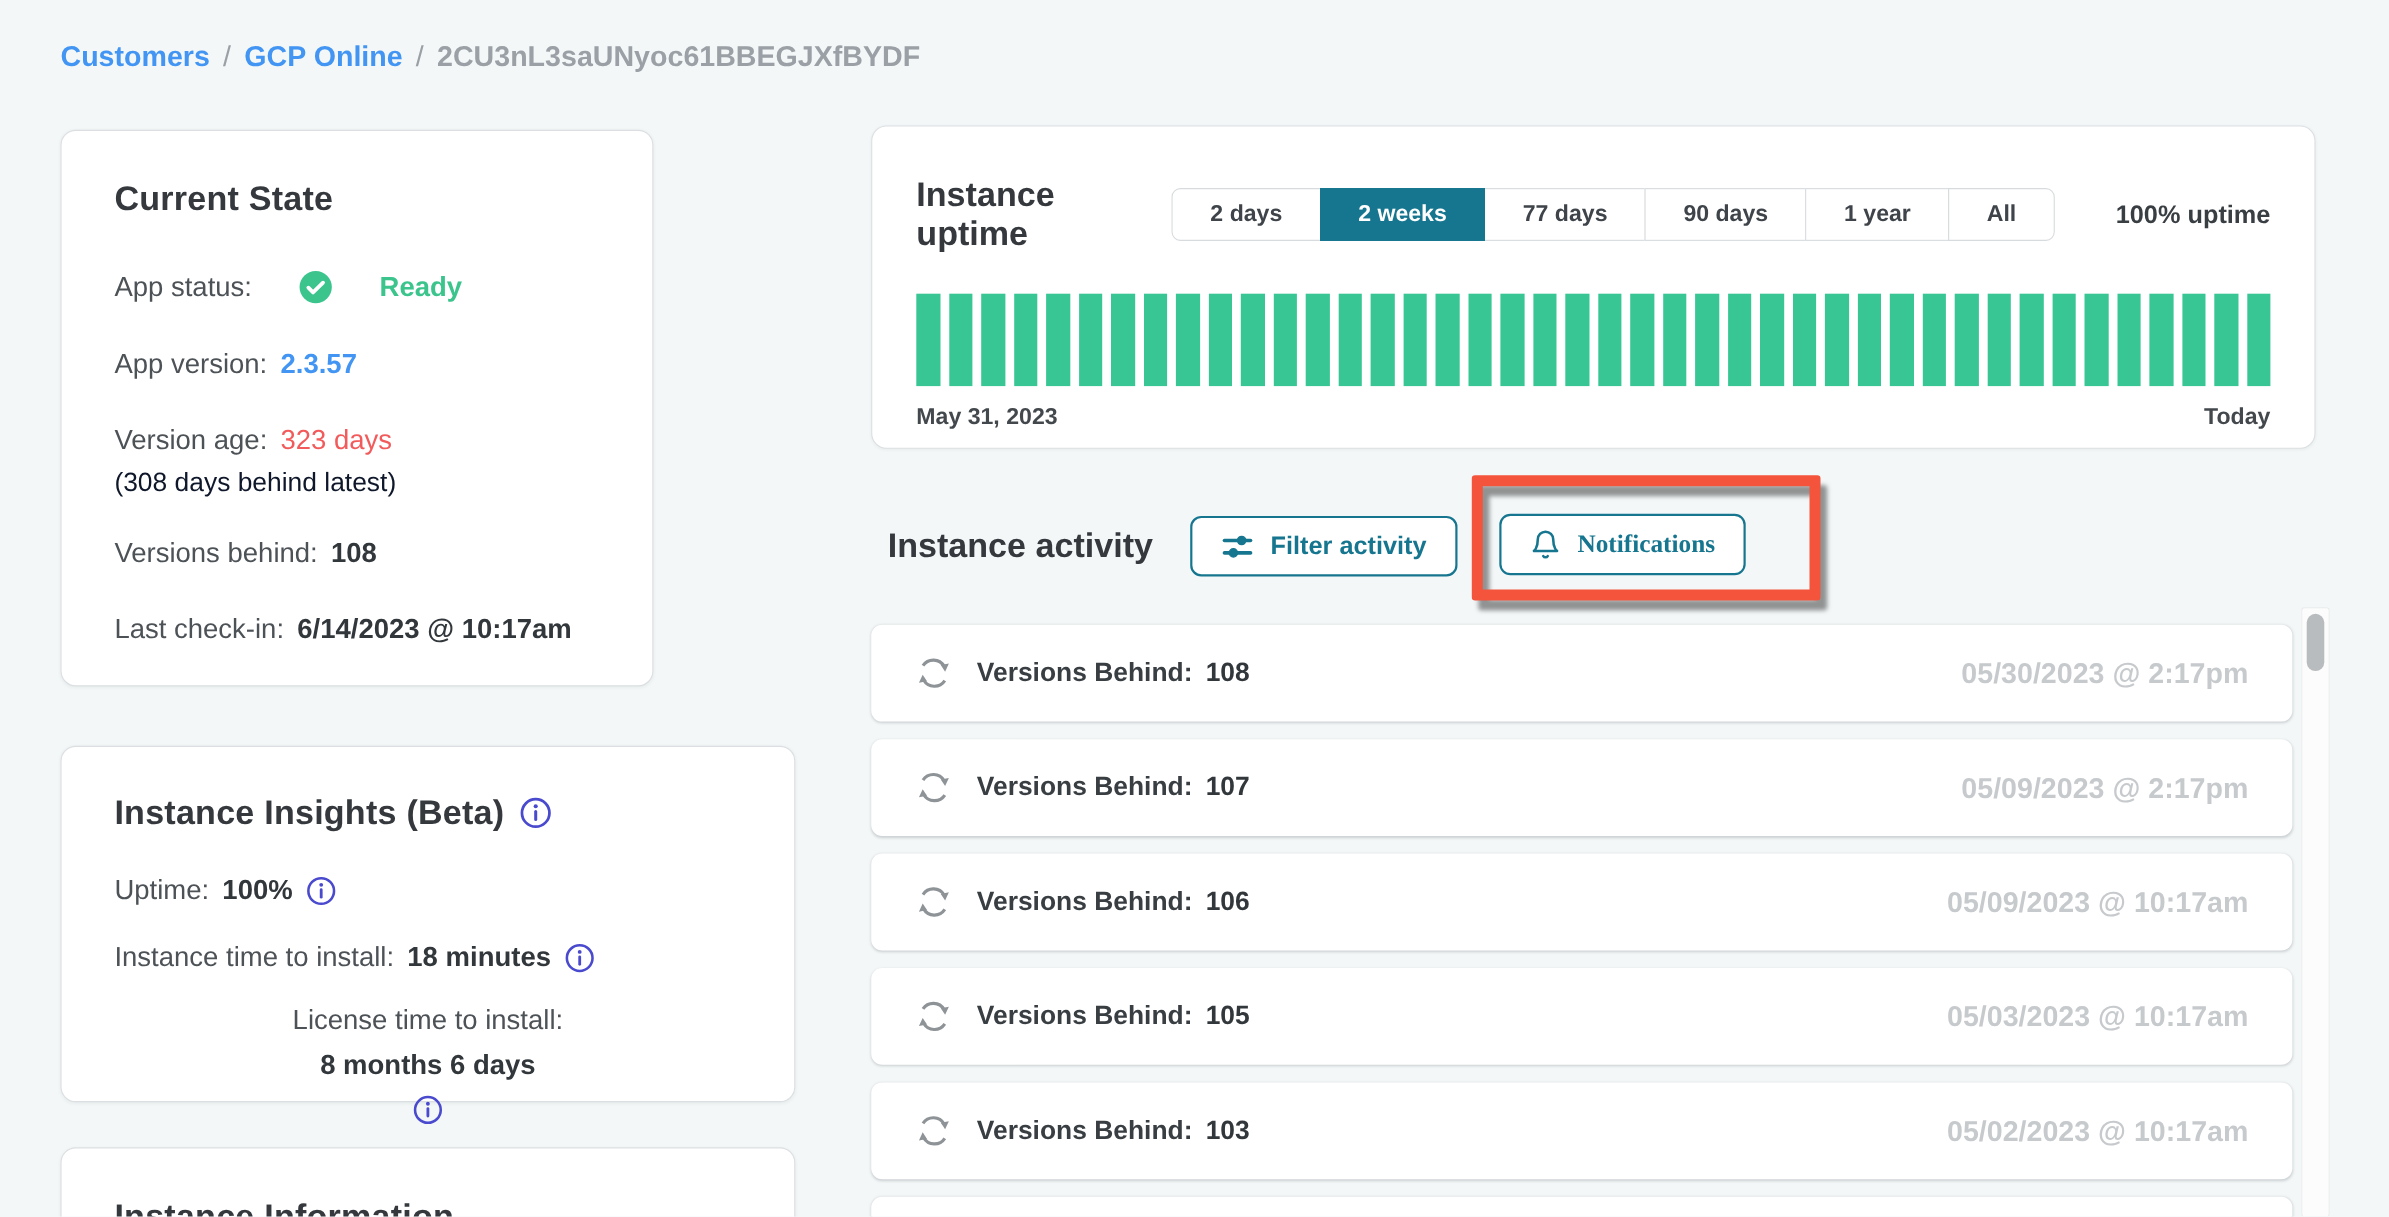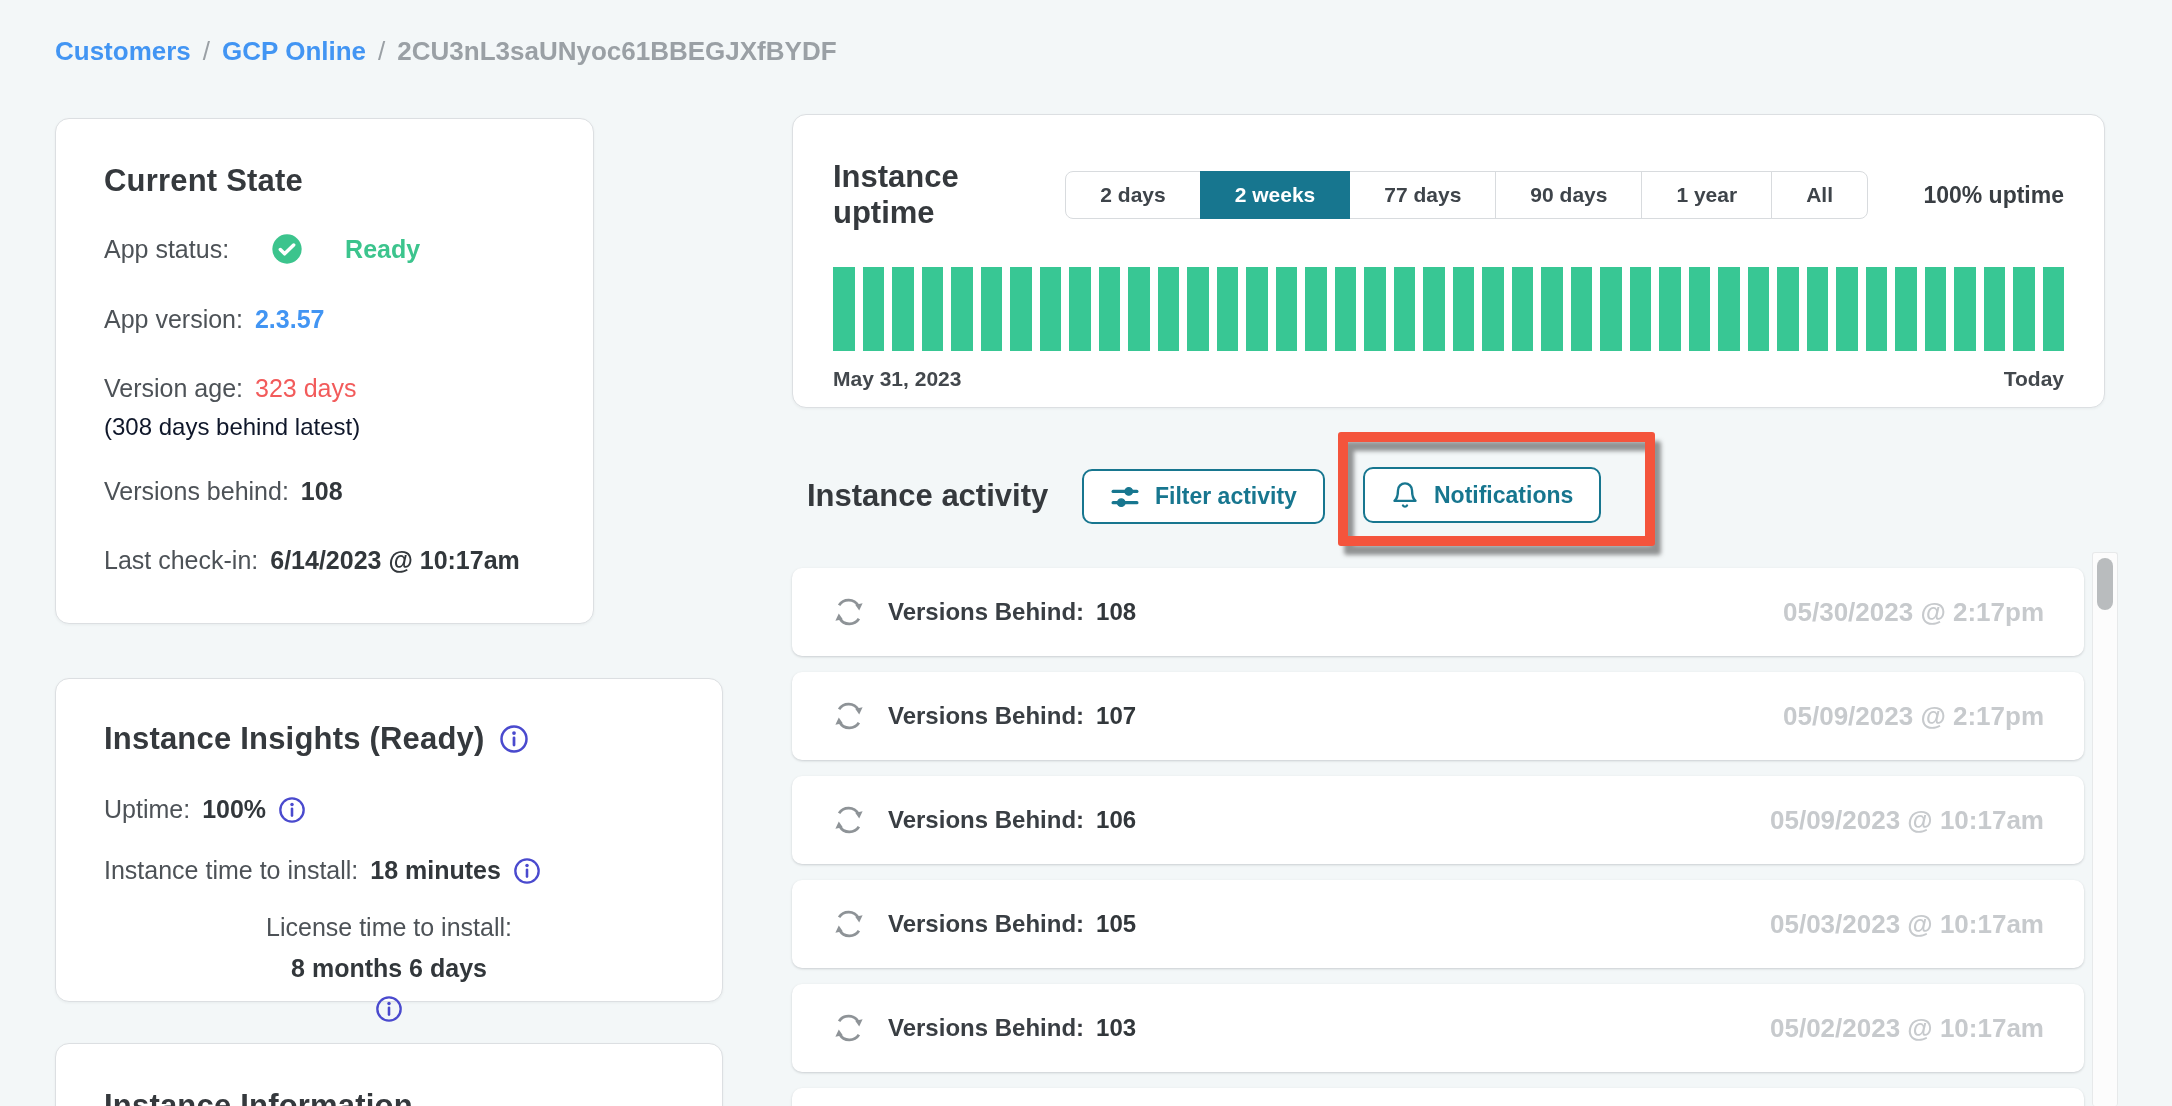--- a/index.html
+++ b/index.html
@@ -63,21 +63,21 @@
 
   
   .activity-title { position:absolute; left:807px; top:478px; font-size:31px; font-weight:700; }
   .btn-outline {
     position:absolute; display:flex; align-items:center; gap:15px;
     background:#fff; border:2px solid var(--teal); border-radius:10px;
     color:var(--teal); font-size:23px; font-weight:700; padding:0 26px;
     height:55px; font-family:inherit; cursor:pointer;
   }
   .filter-btn { left:1082px; top:469px; }
-  .notifications-btn { left:1363px; top:467px; height:56px; }
+  .notifications-btn { left:1363px; top:467px; height:56px;font-family:Liberation Serif, serif; }
   .red-box {
     position:absolute; left:1338px; top:432px; width:317px; height:114px;
     border:10px solid var(--highlight-red); border-radius:3px;
     filter:drop-shadow(6px 9px 2px rgba(45,45,45,.5));
     pointer-events:none; z-index:5;
   }
 
   
   .activity-row {
     position:absolute; left:792px; width:1292px; height:88px;
@@ -106,21 +106,21 @@
 <nav class="breadcrumb">
   <span class="crumb-link">Customers</span>
   <span class="crumb-sep">/</span>
   <span class="crumb-link">GCP Online</span>
   <span class="crumb-sep">/</span>
   <span class="crumb-current">2CU3nL3saUNyoc61BBEGJXfBYDF</span>
 </nav>
 
 <section class="card current-state">
   <h2 class="card-title">Current State</h2>
-  <div class="stat" style="margin-top:34px;gap:42px;">
+  <div class="stat" style="margin-top:46px;gap:42px;">
     <span>App status:</span>
     <span class="icon">
       <svg width="32" height="32" viewBox="0 0 24 24">
           <circle cx="12" cy="12" r="11" fill="#3cc48d"></circle>
           <path d="M7 12.4l3.2 3.2L17 9" fill="none" stroke="#fff" stroke-width="2.6" stroke-linecap="round" stroke-linejoin="round"></path>
         </svg>
     </span>
     <span class="val-green">Ready</span>
   </div>
   <div class="stat">
@@ -137,21 +137,21 @@
     <span class="val">108</span>
   </div>
   <div class="stat">
     <span>Last check-in:</span>
     <span class="val">6/14/2023 @ 10:17am</span>
   </div>
 </section>
 
 <section class="card insights">
   <div class="title-row">
-    <h2 class="card-title">Instance Insights (Ready)</h2>
+    <h2 class="card-title">Instance Insights (Beta)</h2>
     <span class="icon info-icon">
       <svg width="30" height="30" viewBox="0 0 24 24">
           <circle cx="12" cy="12" r="10" fill="none" stroke="#4a4ace" stroke-width="2"></circle>
           <line x1="12" y1="11" x2="12" y2="16.8" stroke="#4a4ace" stroke-width="2.2" stroke-linecap="round"></line>
           <circle cx="12" cy="7.2" r="1.5" fill="#4a4ace"></circle>
         </svg>
     </span>
   </div>
   <div class="stat" style="margin-top:38px;">
     <span>Uptime:</span>

